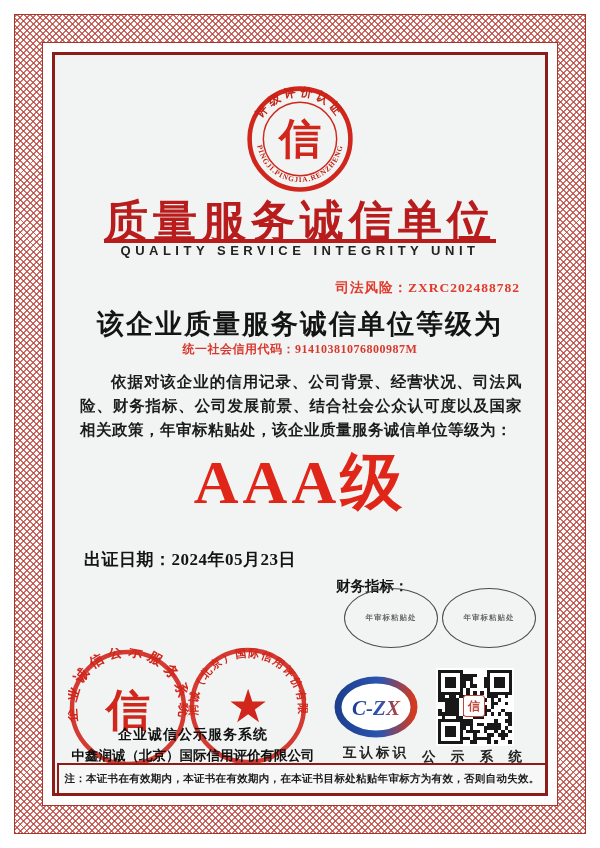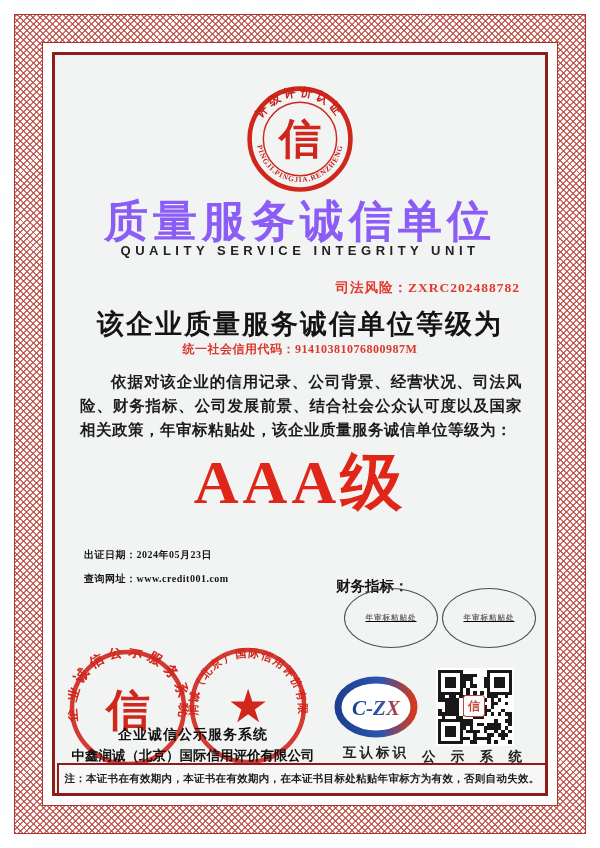--- a/index.html
+++ b/index.html
@@ -21,21 +21,21 @@
   }
   .frame{
     position:absolute;left:52px;top:52px;right:52px;bottom:52px;
     border:3px solid #8c1d18;background:#f2f4f3;
   }
   
   .top-seal{position:absolute;left:245px;top:84px;width:110px;height:110px;}
   
   .title{
     position:absolute;left:0;top:192px;width:600px;text-align:center;
-    font-size:44px;font-weight:bold;color:#8b5cf6;letter-spacing:5px;
+    font-size:44px;font-weight:bold;color:#b91c1c;letter-spacing:5px;text-decoration:underline;
   }
   .subtitle{
     position:absolute;left:0;top:243px;width:600px;text-align:center;
     font-family:"Liberation Sans","DejaVu Sans",sans-serif;
     font-size:13px;font-weight:bold;color:#222;letter-spacing:4.5px;
   }
   .credit-code{
     position:absolute;right:80px;top:279px;
     font-size:13.5px;font-weight:bold;color:#e03a2d;letter-spacing:1px;
   }
@@ -51,28 +51,28 @@
     position:absolute;left:80px;top:370px;width:442px;
     font-size:15.5px;font-weight:bold;color:#1c1c1c;line-height:1.55;
     text-align:justify;text-indent:2em;letter-spacing:.5px;
   }
   .grade{
     position:absolute;left:0;top:440px;width:600px;text-align:center;
     font-size:62px;font-weight:bold;color:#df2618;letter-spacing:4px;
   }
   
   .info{position:absolute;left:84px;top:548px;}
-  .info-row{font-size:10px;font-weight:bold;color:#141414;margin-bottom:10px;letter-spacing:.5px;}
+  .info-row{font-size:17px;font-weight:bold;color:#141414;margin-bottom:10px;letter-spacing:.5px;}
   .annual-label{
     position:absolute;left:336px;top:577px;
     font-size:14.5px;font-weight:bold;color:#141414;
   }
   .sticker{
     position:absolute;width:92px;height:58px;border:1.6px solid #4c4c4c;border-radius:50%;
-    display:flex;align-items:center;justify-content:center;background:transparent;text-decoration:underline;
+    display:flex;align-items:center;justify-content:center;background:transparent;
   }
   .sticker-1{left:344px;top:588px;}
   .sticker-2{left:442px;top:588px;}
   .sticker span{font-size:7.5px;color:#6a6a6a;font-weight:bold;letter-spacing:1px;}
   
   .seal1{position:absolute;left:68px;top:648px;width:120px;height:120px;}
   .seal2{position:absolute;left:188px;top:646px;width:120px;height:120px;}
   .org-lines{position:absolute;left:48px;top:726px;width:290px;text-align:center;z-index:4;}
   .org-line1{font-size:14px;font-weight:bold;color:#111;letter-spacing:1px;}
   .org-line2{font-size:13.5px;font-weight:bold;color:#111;margin-top:3px;}
@@ -140,21 +140,20 @@
 <div class="company">该企业质量服务诚信单位等级为</div>
 
 <div class="uscc"><span>统一社会信用代码：</span><span>91410381076800987M</span></div>
 
 <div class="body-text">依据对该企业的信用记录、公司背景、经营状况、司法风险、财务指标、公司发展前景、结合社会公众认可度以及国家相关政策，年审标粘贴处，该企业质量服务诚信单位等级为：</div>
 
 <div class="grade">AAA级</div>
 
 <div class="info">
   <div class="info-row"><span>出证日期：</span><span>2024年05月23日</span></div>
-  <div class="info-row"><span>查询网址：</span><span>www.credit001.com</span></div>
 </div>
 
 <div class="annual-label">财务指标：</div>
 <div class="sticker sticker-1">
     <span>年审标粘贴处</span>
   </div>
 <div class="sticker sticker-2">
     <span>年审标粘贴处</span>
   </div>
 

